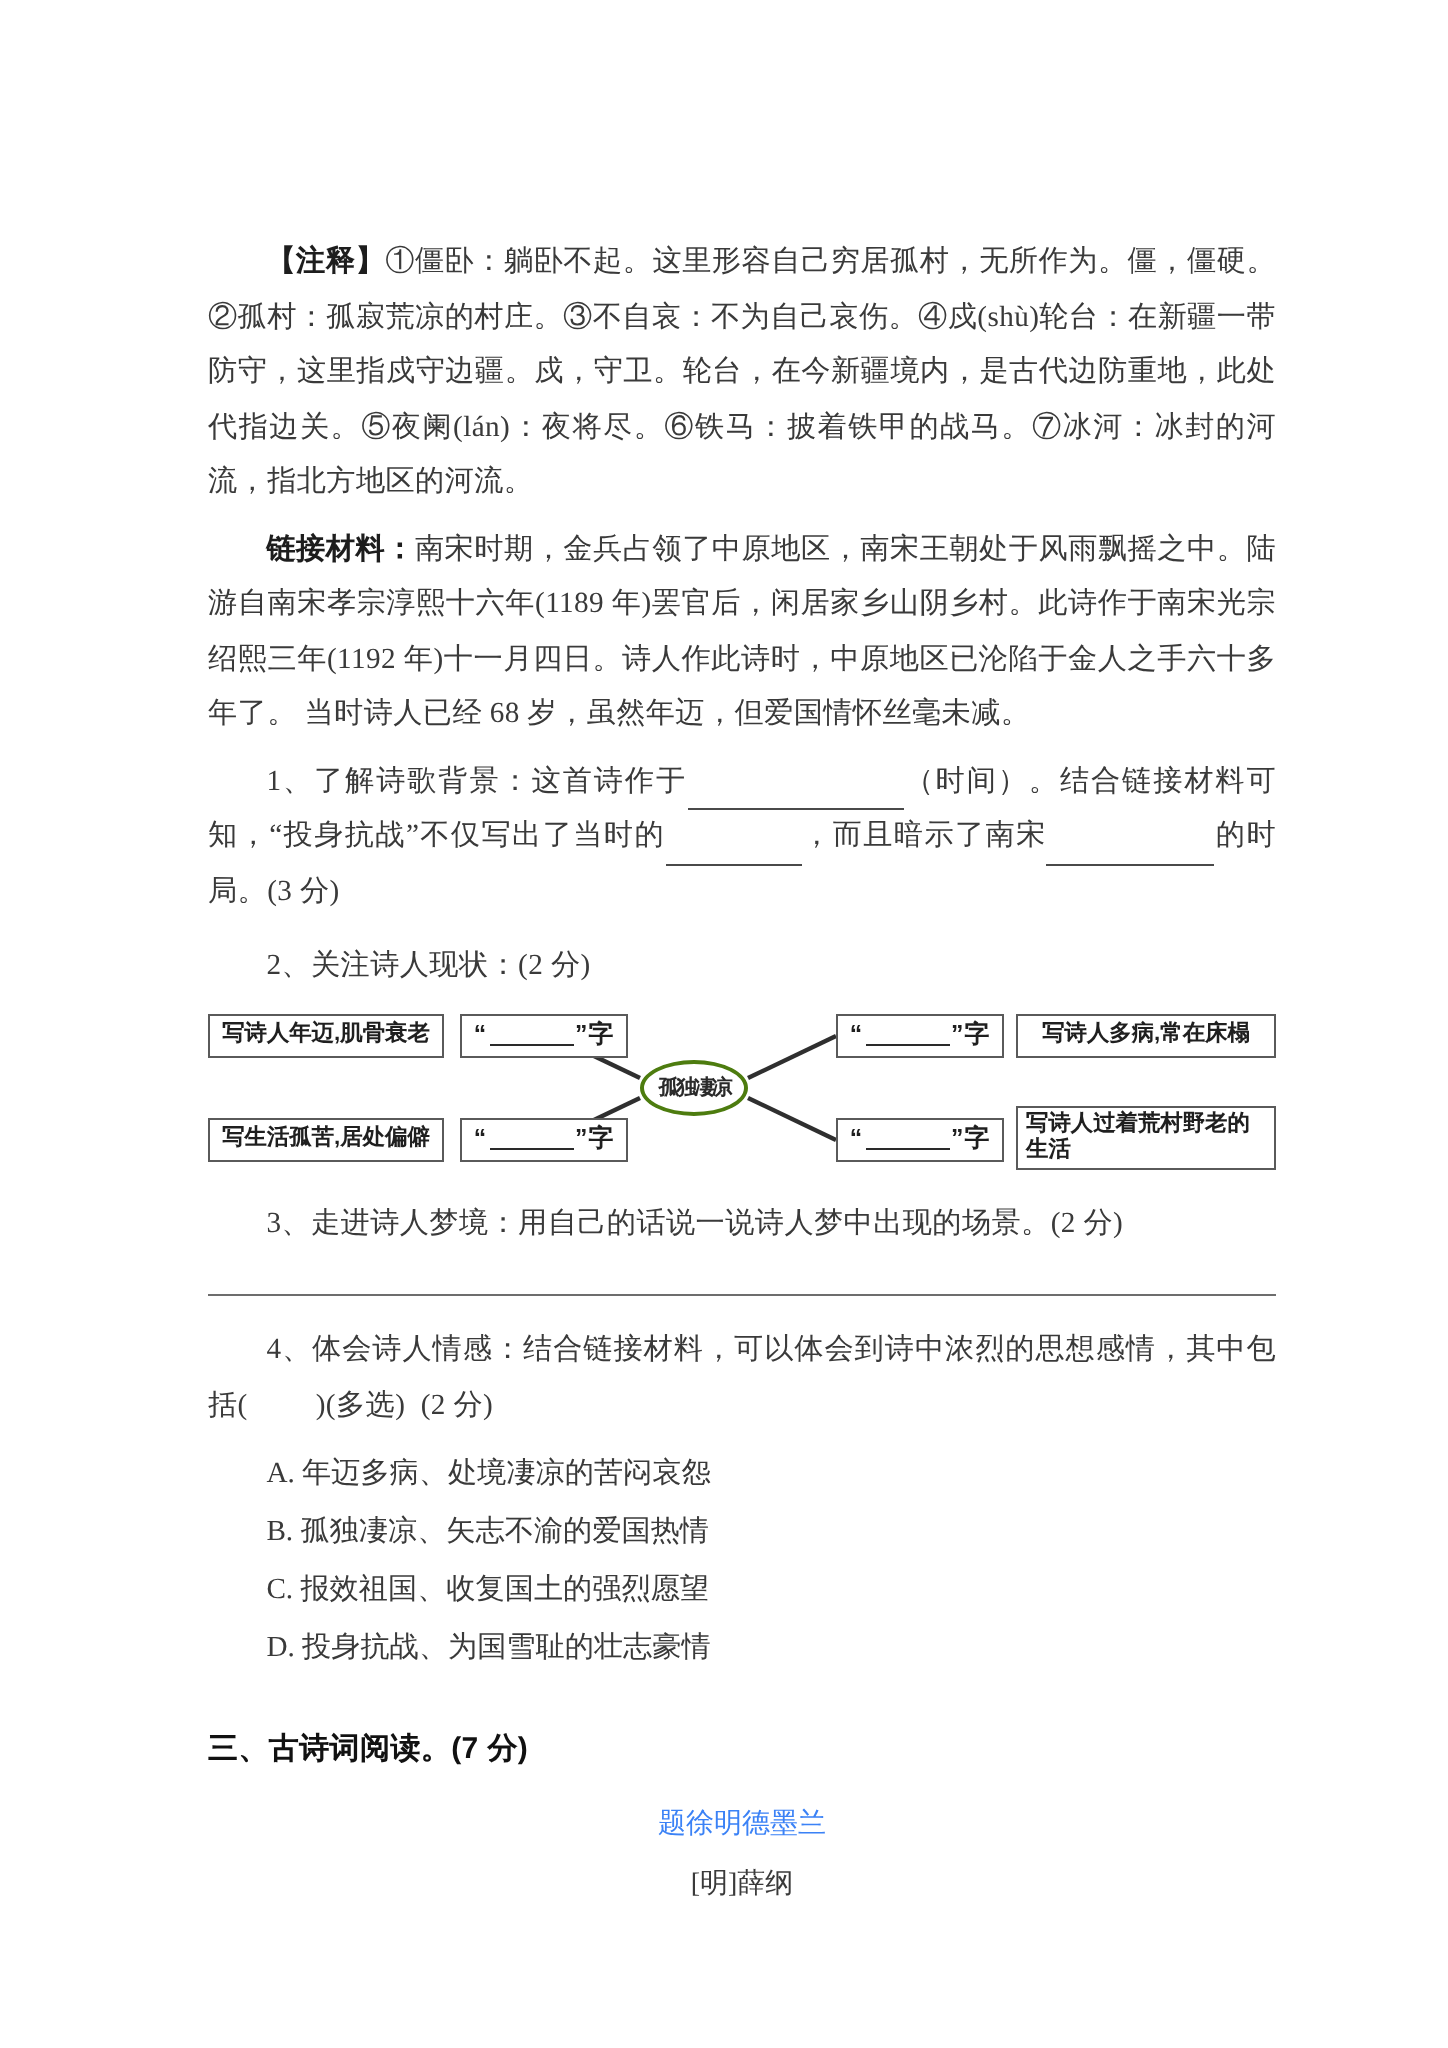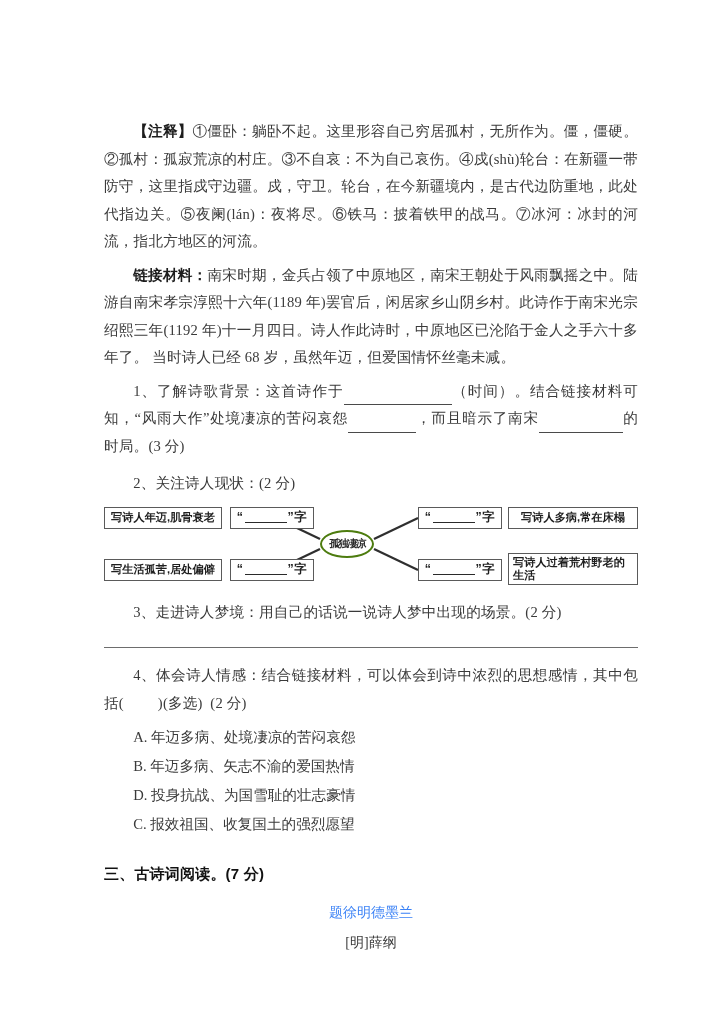--- a/index.html
+++ b/index.html
@@ -171,21 +171,21 @@
 <div class="page">
 
   <p class="para indent"><span class="bold">【注释】</span><span>①僵卧：躺卧不起。这里形容自己穷居孤村，无所作为。僵，僵硬。②孤村：孤寂荒凉的村庄。③不自哀：不为自己哀伤。④戍(shù)轮台：在新疆一带防守，这里指戍守边疆。戍，守卫。轮台，在今新疆境内，是古代边防重地，此处代指边关。⑤夜阑(lán)：夜将尽。⑥铁马：披着铁甲的战马。⑦冰河：冰封的河流，指北方地区的河流。</span></p>
 
   <div class="spacer-6"></div>
 
   <p class="para indent"><span class="bold">链接材料：</span><span>南宋时期，金兵占领了中原地区，南宋王朝处于风雨飘摇之中。陆游自南宋孝宗淳熙十六年(1189 年)罢官后，闲居家乡山阴乡村。此诗作于南宋光宗绍熙三年(1192 年)十一月四日。诗人作此诗时，中原地区已沦陷于金人之手六十多年了。 当时诗人已经 68 岁，虽然年迈，但爱国情怀丝毫未减。</span></p>
 
   <div class="spacer-6"></div>
 
-  <p class="para indent"><span>1、</span><span>了解诗歌背景：</span><span>这首诗作于</span><span class="blank blank-lg"></span><span>（时间）。结合链接材料可知，</span><span>“风雨大作”处境凄凉的苦闷哀怨</span><span class="blank blank-md"></span><span>，而且暗示了南宋</span><span class="blank blank-sm"></span><span>的时局。</span><span>(3 分)</span></p>
+  <p class="para indent"><span>1、</span><span>了解诗歌背景：</span><span>这首诗作于</span><span class="blank blank-lg"></span><span>（时间）。结合链接材料可知，</span><span>“投身抗战”不仅写出了当时的</span><span class="blank blank-md"></span><span>，而且暗示了南宋</span><span class="blank blank-sm"></span><span>的时局。</span><span>(3 分)</span></p>
 
   <div class="spacer-10"></div>
 
   <p class="para indent"><span>2、</span><span>关注诗人现状：</span><span>(2 分)</span></p>
 
   <div class="diagram">
 
     <svg class="links" viewBox="0 0 534 82" preserveAspectRatio="none">
       <line x1="172" y1="15" x2="216" y2="36" stroke="#2f2f2f" stroke-width="2.2"></line>
       <line x1="172" y1="67" x2="216" y2="46" stroke="#2f2f2f" stroke-width="2.2"></line>
@@ -236,23 +236,23 @@
 
   <p class="para indent"><span>3、</span><span>走进诗人梦境：</span><span>用自己的话说一说诗人梦中出现的场景。</span><span>(2 分)</span></p>
 
   <div class="answer-rule"></div>
 
   <p class="para indent"><span>4、</span><span>体会诗人情感：</span><span>结合链接材料，可以体会到诗中浓烈的思想感情，其中包括(</span><span style="display:inline-block;width:34px;"></span><span>)(多选)</span>&nbsp;&nbsp;<span>(2 分)</span></p>
 
   <div class="spacer-6"></div>
 
   <p class="option">A. 年迈多病、处境凄凉的苦闷哀怨</p>
-  <p class="option">B. 年迈多病、矢志不渝的爱国热情</p>
+  <p class="option">B. 孤独凄凉、矢志不渝的爱国热情</p>
+  <p class="option">C. 报效祖国、收复国土的强烈愿望</p>
   <p class="option">D. 投身抗战、为国雪耻的壮志豪情</p>
-  <p class="option">C. 报效祖国、收复国土的强烈愿望</p>
 
   <div style="height:26px;"></div>
 
   <p class="section-head">三、古诗词阅读。(7 分)</p>
 
   <div style="height:14px;"></div>
 
   <p class="poem-sub">题徐明德墨兰</p>
   <p class="poem-author">[明]薛纲</p>
 

